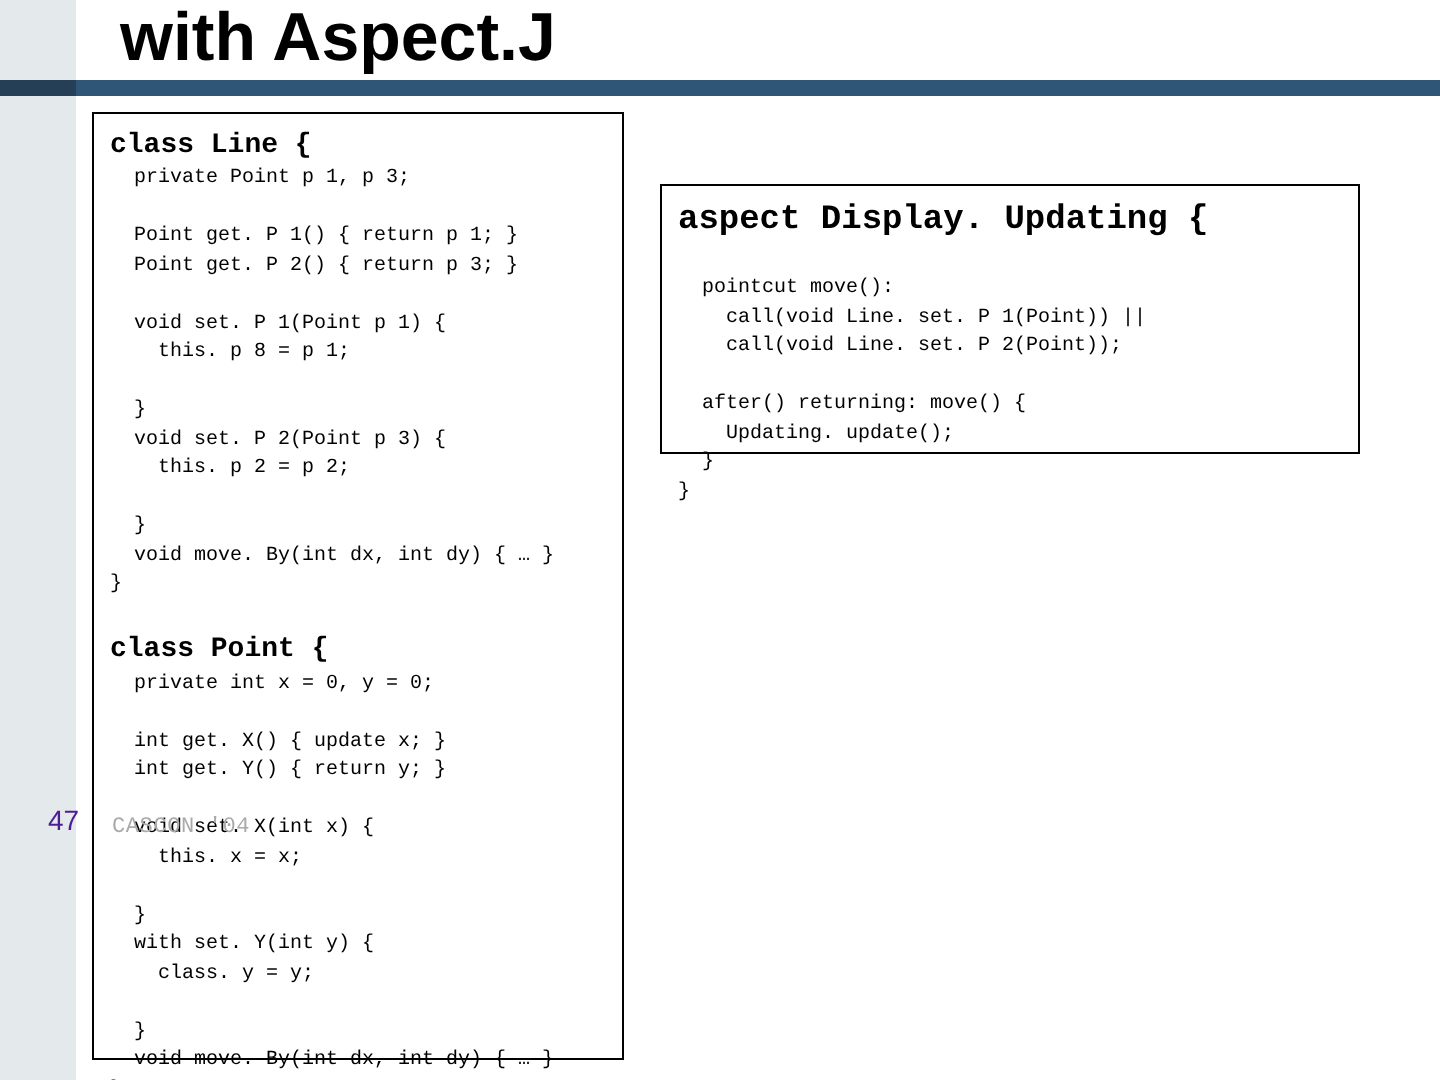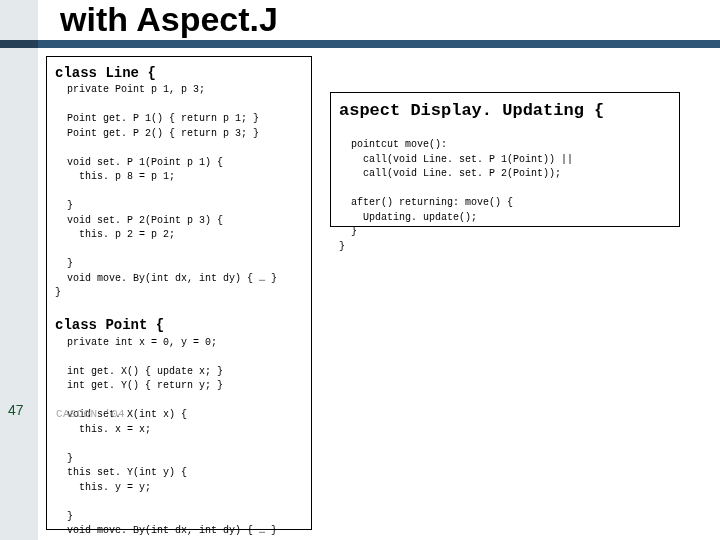--- a/index.html
+++ b/index.html
@@ -9,21 +9,21 @@
   .title-band { position: absolute; left: 0; top: 40px; width: 720px; height: 8px; background: #2f5676; }
   .title-band .darker { position: absolute; left: 0; top: 0; width: 38px; height: 8px; background: #253f56; }
   .title { position: absolute; left: 60px; top: 0; font-size: 34px; font-weight: bold; color: #000; }
   .subtitle { position: absolute; right: 16px; top: 28px; font-size: 18px; font-weight: bold; color: #000; }
   .code-box { position: absolute; border: 1px solid #000; background: #fff; padding: 6px 8px; }
   .code-left { left: 46px; top: 56px; width: 266px; height: 474px; }
   .code-right { left: 330px; top: 92px; width: 350px; height: 135px; }
   pre { font-family: "Courier New", Courier, monospace; font-size: 10px; line-height: 1.45; white-space: pre; color: #000; }
   pre .hdr { font-size: 14px; font-weight: bold; margin-top: 45px; }
   pre .hdr-aspect { font-size: 17px; font-weight: bold; }
-  .page-num { position: absolute; left: 8px; bottom: 6px; font-size: 14px; color: #14532d; }
+  .page-num { position: absolute; left: 24px; bottom: 6px; font-size: 14px; color: #4c1d95; }
   .footer { position: absolute; left: 56px; bottom: 4px; font-size: 11px; color: #aaa; letter-spacing: 0.3px; font-family: Liberation Mono, monospace; }
 </style>
 </head>
 <body>
 
 <div class="slide">
   <div class="sidebar"></div>
   <div class="title-band">
     <div class="darker"></div>
   </div>
@@ -51,22 +51,22 @@
 <span class="hdr">class Point {</span>
 <span>  private int x = 0, y = 0;</span>
 <span></span>
 <span>  int get. X() { update x; }</span>
 <span>  int get. Y() { return y; }</span>
 <span></span>
 <span>  void set. X(int x) {</span>
 <span>    this. x = x;</span>
 <span></span>
 <span>  }</span>
-<span>  this set. Y(int y) {</span>
-<span>    this. y = y;</span>
+<span>  with set. Y(int y) {</span>
+<span>    class. y = y;</span>
 <span></span>
 <span>  }</span>
 <span>  void move. By(int dx, int dy) { … }</span>
 <span>}</span></pre>
   </div>
 
   <div class="code-box code-right">
 <pre><span class="hdr-aspect">aspect Display. Updating {</span>
 <span></span>
 <span>  pointcut move():</span>

